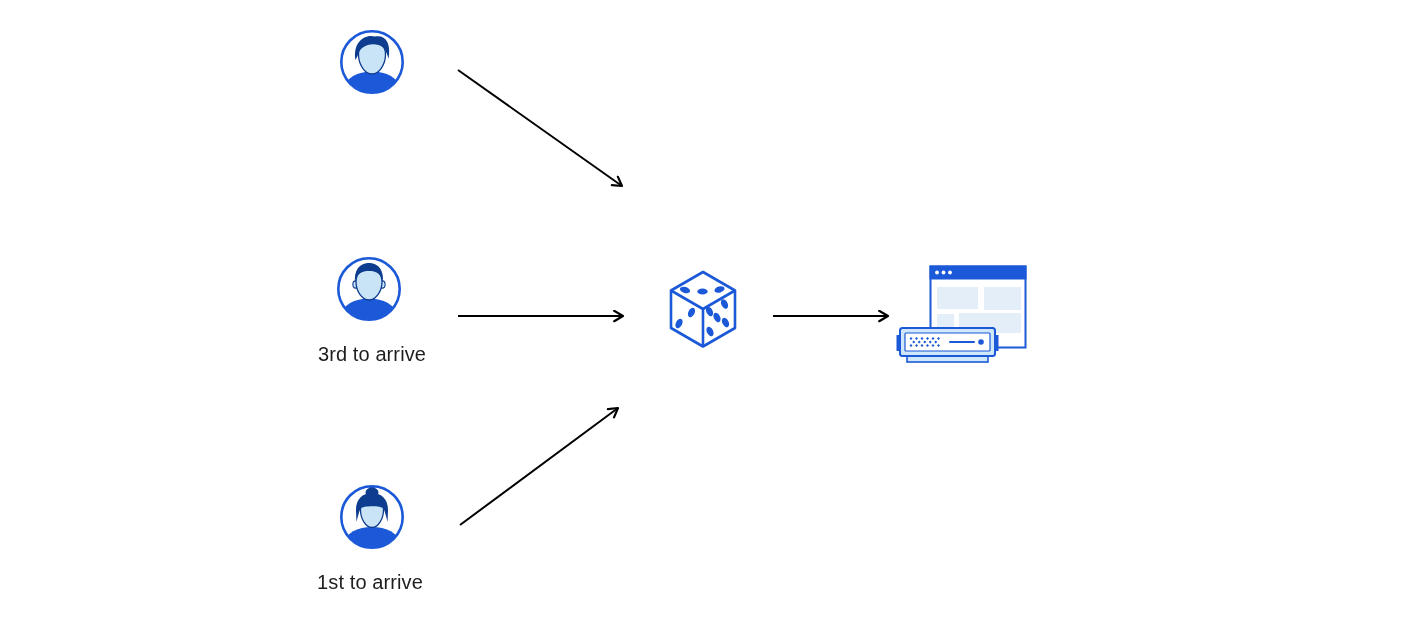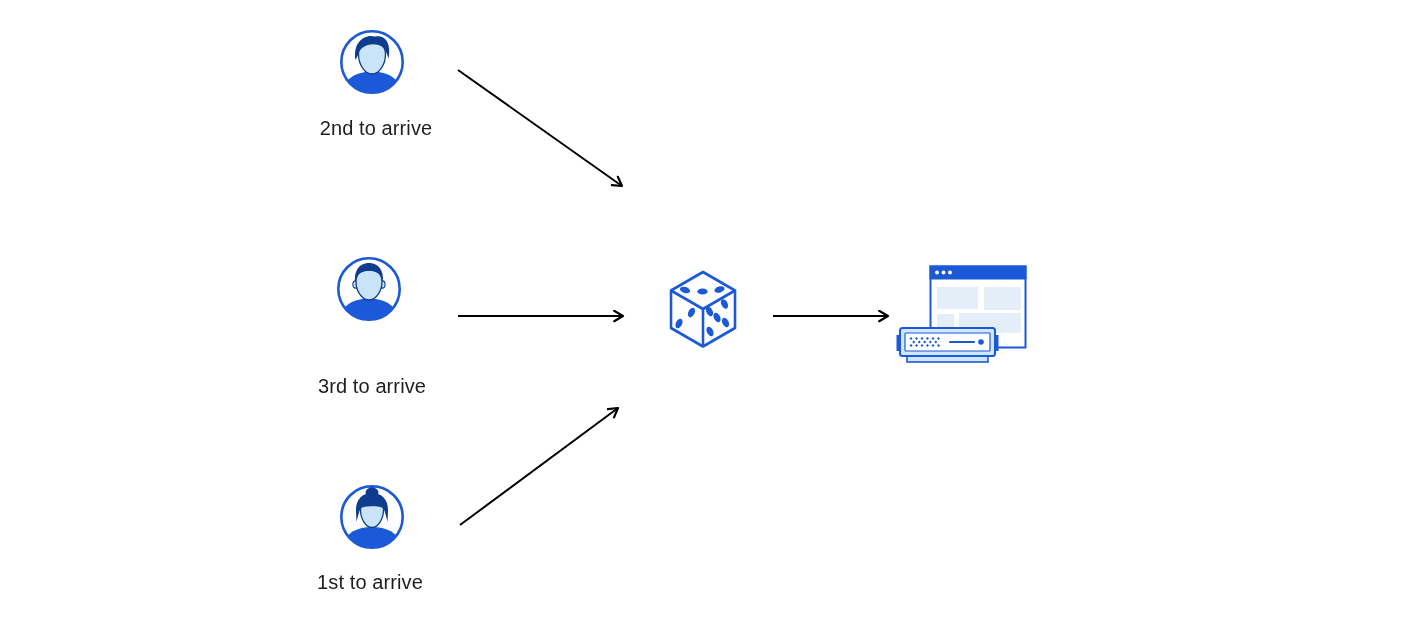--- a/index.html
+++ b/index.html
@@ -55,41 +55,40 @@
         </defs>
       <g clip-path="url(#clipA)">
         <circle cx="33" cy="33" r="30" fill="#ffffff"></circle>
         <path d="M2,66 C4,50 17,42.5 33,42.5 C49,42.5 62,50 64,66 Z" fill="#1b59d8"></path>
         <path d="M33,11 C41,11 46.5,17 46.5,25.5 C46.5,35 40.5,45 33,45 C25.5,45 19.5,35 19.5,25.5 C19.5,17 25,11 33,11 Z" fill="#c9e4f6" stroke="#0e3c8f" stroke-width="1.3"></path>
         <path d="M16.5,31 C13.5,13 26,4.5 36,7.5 C46,5.5 52.5,13.5 49.5,30 C47.5,21 43,16.5 39.5,16 C30,13.5 20.5,18 18.8,26.5 Z" fill="#0e3c8f"></path>
       </g>
       <circle cx="33" cy="33" r="30.7" fill="none" stroke="#1b59d8" stroke-width="2.6"></circle>
     </svg>
   </span>
-  <div class="node-label" style="left:281px; top:116px;">2nd to arrive</div>
 
   <span class="icon-wrap" style="left:336px; top:256px;">
     <svg width="66" height="66" viewBox="0 0 66 66">
       <defs>
           <clipPath id="clipB">
             <circle cx="33" cy="33" r="30"></circle>
           </clipPath>
         </defs>
       <g clip-path="url(#clipB)">
         <circle cx="33" cy="33" r="30" fill="#ffffff"></circle>
         <path d="M2,66 C4,50 17,42.5 33,42.5 C49,42.5 62,50 64,66 Z" fill="#1b59d8"></path>
         <ellipse cx="19.5" cy="28.5" rx="2.6" ry="3.6" fill="#c9e4f6" stroke="#0e3c8f" stroke-width="1.1"></ellipse>
         <ellipse cx="46.5" cy="28.5" rx="2.6" ry="3.6" fill="#c9e4f6" stroke="#0e3c8f" stroke-width="1.1"></ellipse>
         <path d="M33,12 C41,12 46,18 46,26 C46,35 40,44 33,44 C26,44 20,35 20,26 C20,18 25,12 33,12 Z" fill="#c9e4f6" stroke="#0e3c8f" stroke-width="1.3"></path>
         <path d="M19,26 C18,11.5 26,7 33,7 C40,7 48,11.5 47,26 C45,17.5 40,15 33,15 C26,15 21,17.5 19,26 Z" fill="#0e3c8f"></path>
       </g>
       <circle cx="33" cy="33" r="30.7" fill="none" stroke="#1b59d8" stroke-width="2.6"></circle>
     </svg>
   </span>
-  <div class="node-label" style="left:277px; top:342px;margin-top:32px;">3rd to arrive</div>
+  <div class="node-label" style="left:277px; top:342px;">3rd to arrive</div>
 
   <span class="icon-wrap" style="left:339px; top:484px;">
     <svg width="66" height="66" viewBox="0 0 66 66">
       <defs>
           <clipPath id="clipC">
             <circle cx="33" cy="33" r="30"></circle>
           </clipPath>
         </defs>
       <g clip-path="url(#clipC)">
         <circle cx="33" cy="33" r="30" fill="#ffffff"></circle>

